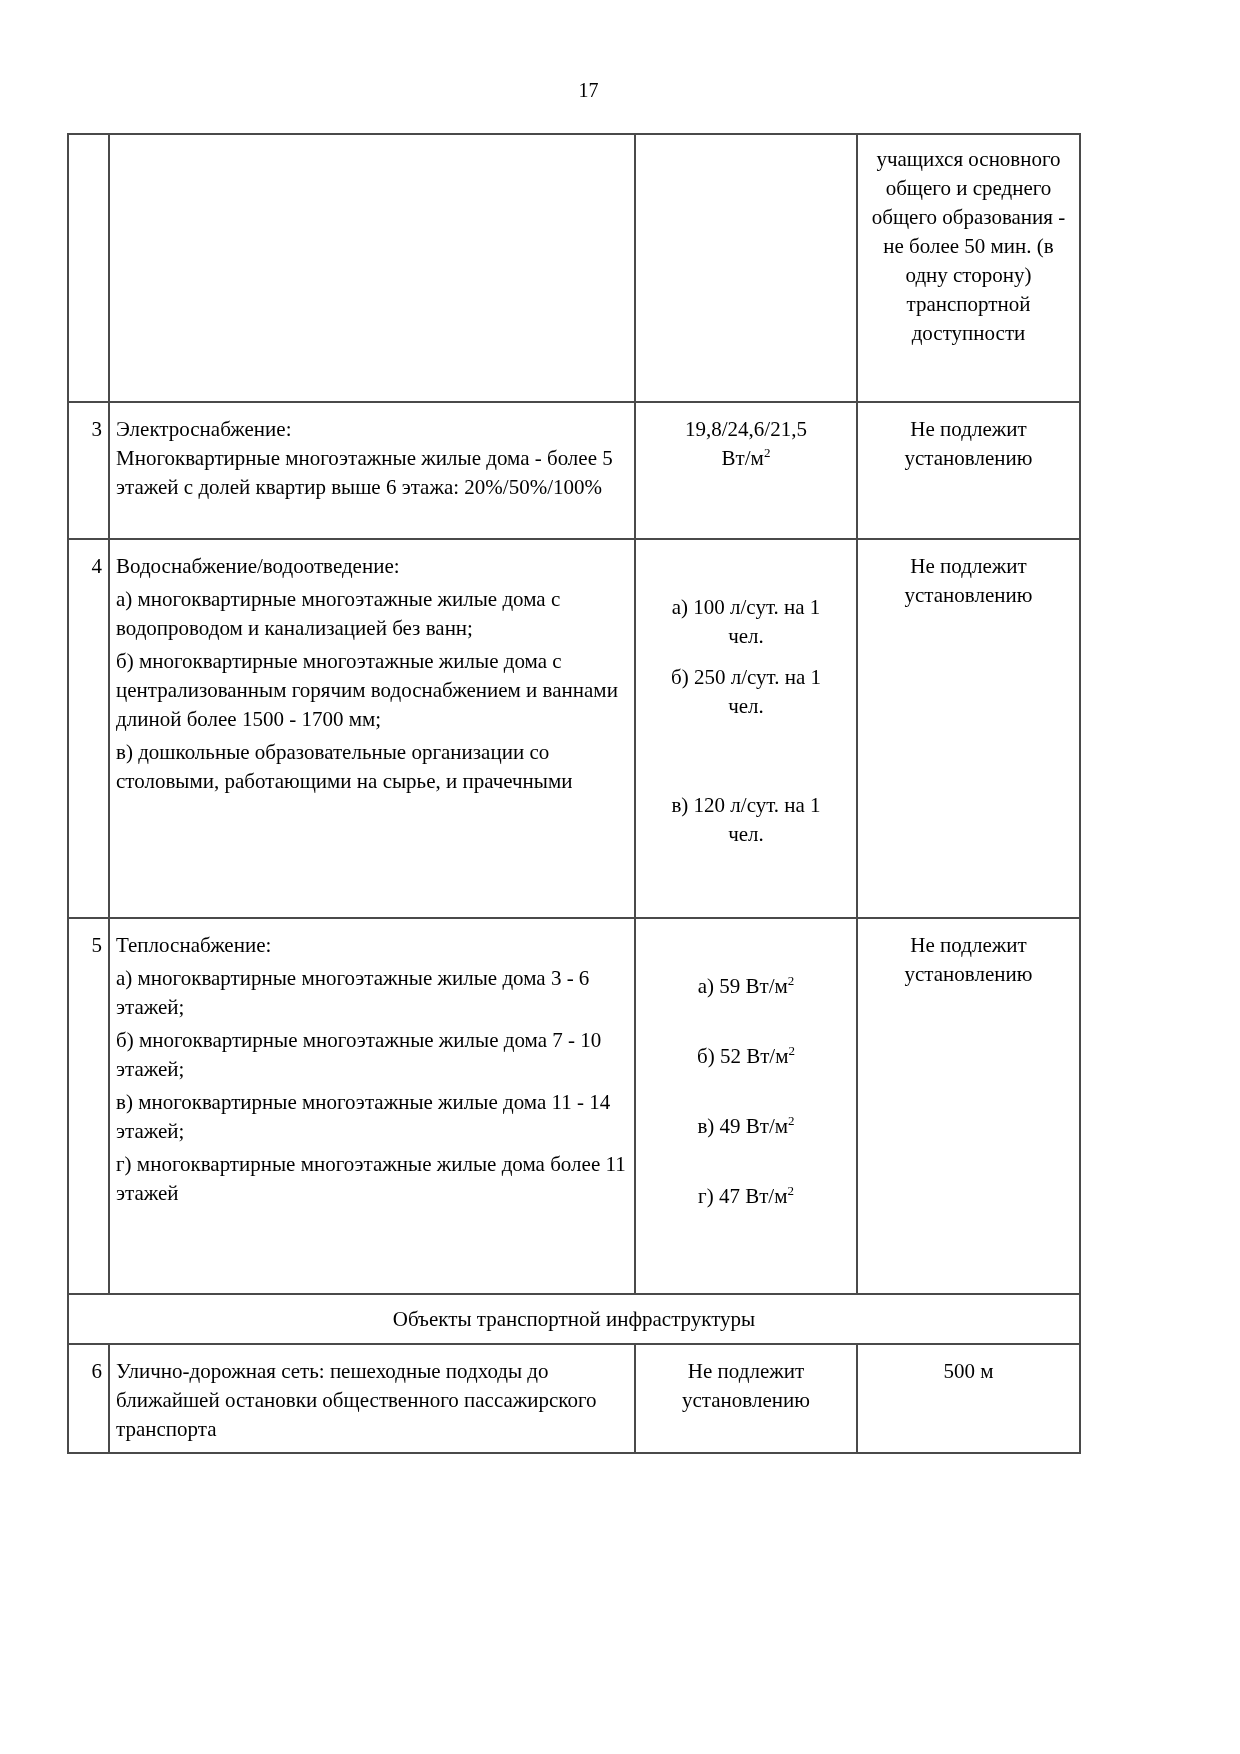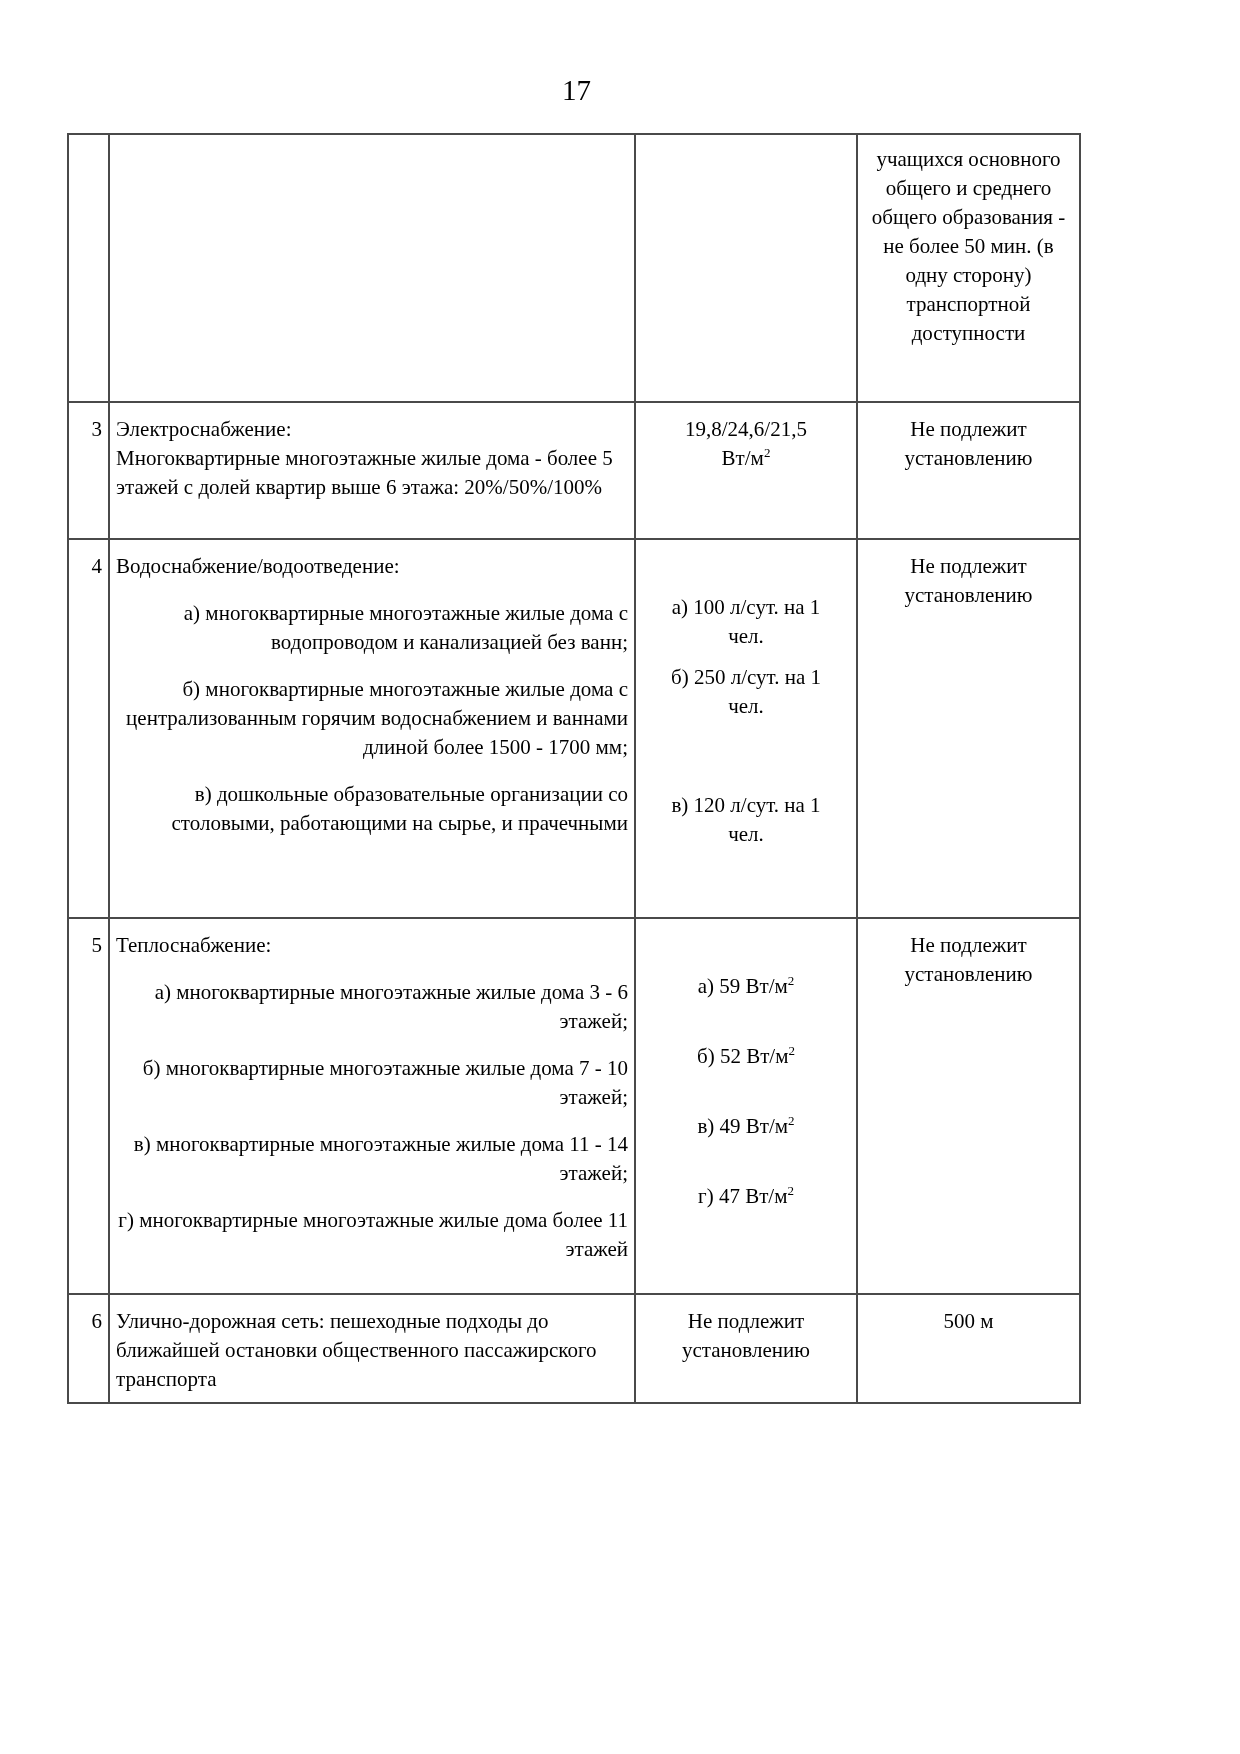--- a/index.html
+++ b/index.html
@@ -2,39 +2,39 @@
 <html><head>
 <meta charset="utf-8">
 <style>
   html, body { margin: 0; padding: 0; background: #ffffff; }
   body {
     width: 1240px; height: 1754px; position: relative; overflow: hidden;
     font-family: "Liberation Serif", "DejaVu Serif", serif;
     color: #000; font-size: 21px; line-height: 29px;
   }
   .page-num {
-    position: absolute; top: 76px; left: 4px; width: 1145px; text-align: center;
-    font-size: 29px;
+    position: absolute; top: 76px; left: 16px; width: 1145px; text-align: center;
+    font-size: 20px;
   }
   table.doc {
     position: absolute; left: 67px; top: 133px;
     width: 1012px; border-collapse: collapse; table-layout: fixed; font-family: Liberation Serif, serif;
   }
   table.doc td {
     border: 2px solid #4a4a4a; vertical-align: top; padding: 0;
   }
   col.c1 { width: 41px; }
   col.c2 { width: 526px; }
   col.c3 { width: 222px; }
   col.c4 { width: 223px; }
   .num { text-align: right; padding: 12px 6px 0 0 !important; }
   .desc { padding: 12px 6px 8px 6px !important; }
   .val { text-align: center; padding: 12px 6px 8px 6px !important; }
   .section { text-align: center; height: 48px; vertical-align: middle !important; }
-  .sub { margin-top: 18px; text-align: right; }
+  .sub { margin-top: 4px; }
   .subv { margin-top: 12px; }
   sup { font-size: 13px; line-height: 0; vertical-align: 8px; }
   .row-cont td { height: 248px; }
 </style>
 </head>
 <body>
 
 <div class="page-num">17</div>
 
 <table class="doc">
@@ -95,20 +95,23 @@
       <td class="val">
         <div style="height:29px"></div>
         <div class="subv" style="height:58px"><span>а) 59 Вт/м</span><sup>2</sup></div>
         <div class="subv" style="height:58px"><span>б) 52 Вт/м</span><sup>2</sup></div>
         <div class="subv" style="height:58px"><span>в) 49 Вт/м</span><sup>2</sup></div>
         <div class="subv"><span>г) 47 Вт/м</span><sup>2</sup></div>
       </td>
       <td class="val">Не подлежит установлению</td>
     </tr>
 
+    <tr>
+      <td colspan="4" class="section">Объекты транспортной инфраструктуры</td>
+    </tr>
 
     <tr style="height:108px">
       <td class="num">6</td>
       <td class="desc">Улично-дорожная сеть: пешеходные подходы до ближайшей остановки общественного пассажирского транспорта</td>
       <td class="val" style="padding-left:30px !important; padding-right:30px !important">Не подлежит установлению</td>
       <td class="val">500 м</td>
     </tr>
   </tbody>
 </table>
 

